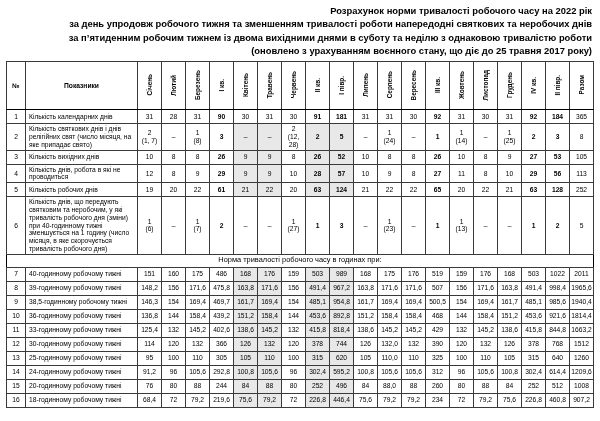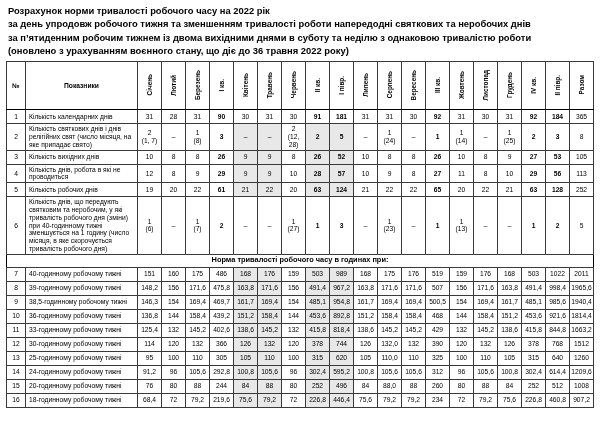--- a/index.html
+++ b/index.html
@@ -1,21 +1,21 @@
 <!DOCTYPE html>
 <html><head>
 <meta charset="utf-8">
 <style>
   html,body{margin:0;padding:0;}
   body{
     width:600px;height:421px;overflow:hidden;background:#fff;color:#000;
     font-family:"Liberation Sans",sans-serif;
   }
   .title{
-    text-align:left;font-weight:700;font-size:9.4px;line-height:1.42;
+    text-align:right;font-weight:700;font-size:9.4px;line-height:1.42;
     margin:4px 8px 0 8px;
   }
   table.wt{
     border-collapse:collapse;table-layout:fixed;width:588px;margin:4px auto 0;
     border:1.5px solid #000;
   }
   .wt th,.wt td{
     border:1px solid #3a3a3a;padding:0;text-align:center;vertical-align:middle;
     font-size:6.7px;line-height:1.16;overflow:hidden;
   }
@@ -24,32 +24,32 @@
     display:inline-block;writing-mode:vertical-rl;transform:rotate(180deg);
     font-size:6.4px;max-height:45px;white-space:nowrap;
   }
   .h-num{font-size:7px;}
   .h-lbl{font-size:7px;}
   td.lbl{text-align:left;padding:1px 2px 1px 3px;}
   td.val{white-space:pre-line;height:13px;}
   td.numcell{height:13px;}
   td.b{font-weight:700;}
   tr.sechdr td{
-    font-weight:700;font-size:7.4px;height:12px;
+    font-weight:400;font-size:7.4px;height:12px;
     border-left:none;border-right:none;
   }
 </style>
 </head>
 <body>
 
 <div class="title">
   <div>Розрахунок норми тривалості робочого часу на 2022 рік</div>
   <div>за день упродовж робочого тижня та зменшенням тривалості роботи напередодні святкових та неробочих днів</div>
   <div>за п’ятиденним робочим тижнем із двома вихідними днями в суботу та неділю з однаковою тривалістю роботи</div>
-  <div>(оновлено з урахуванням воєнного стану, що діє до 36 травня 2022 року)</div>
+  <div>(оновлено з урахуванням воєнного стану, що діє до 25 травня 2017 року)</div>
 </div>
 
 <table class="wt">
   <colgroup>
       <col style="width: 19px;">
       <col style="width: 112px;">
       <col>
       <col>
       <col>
       <col>

